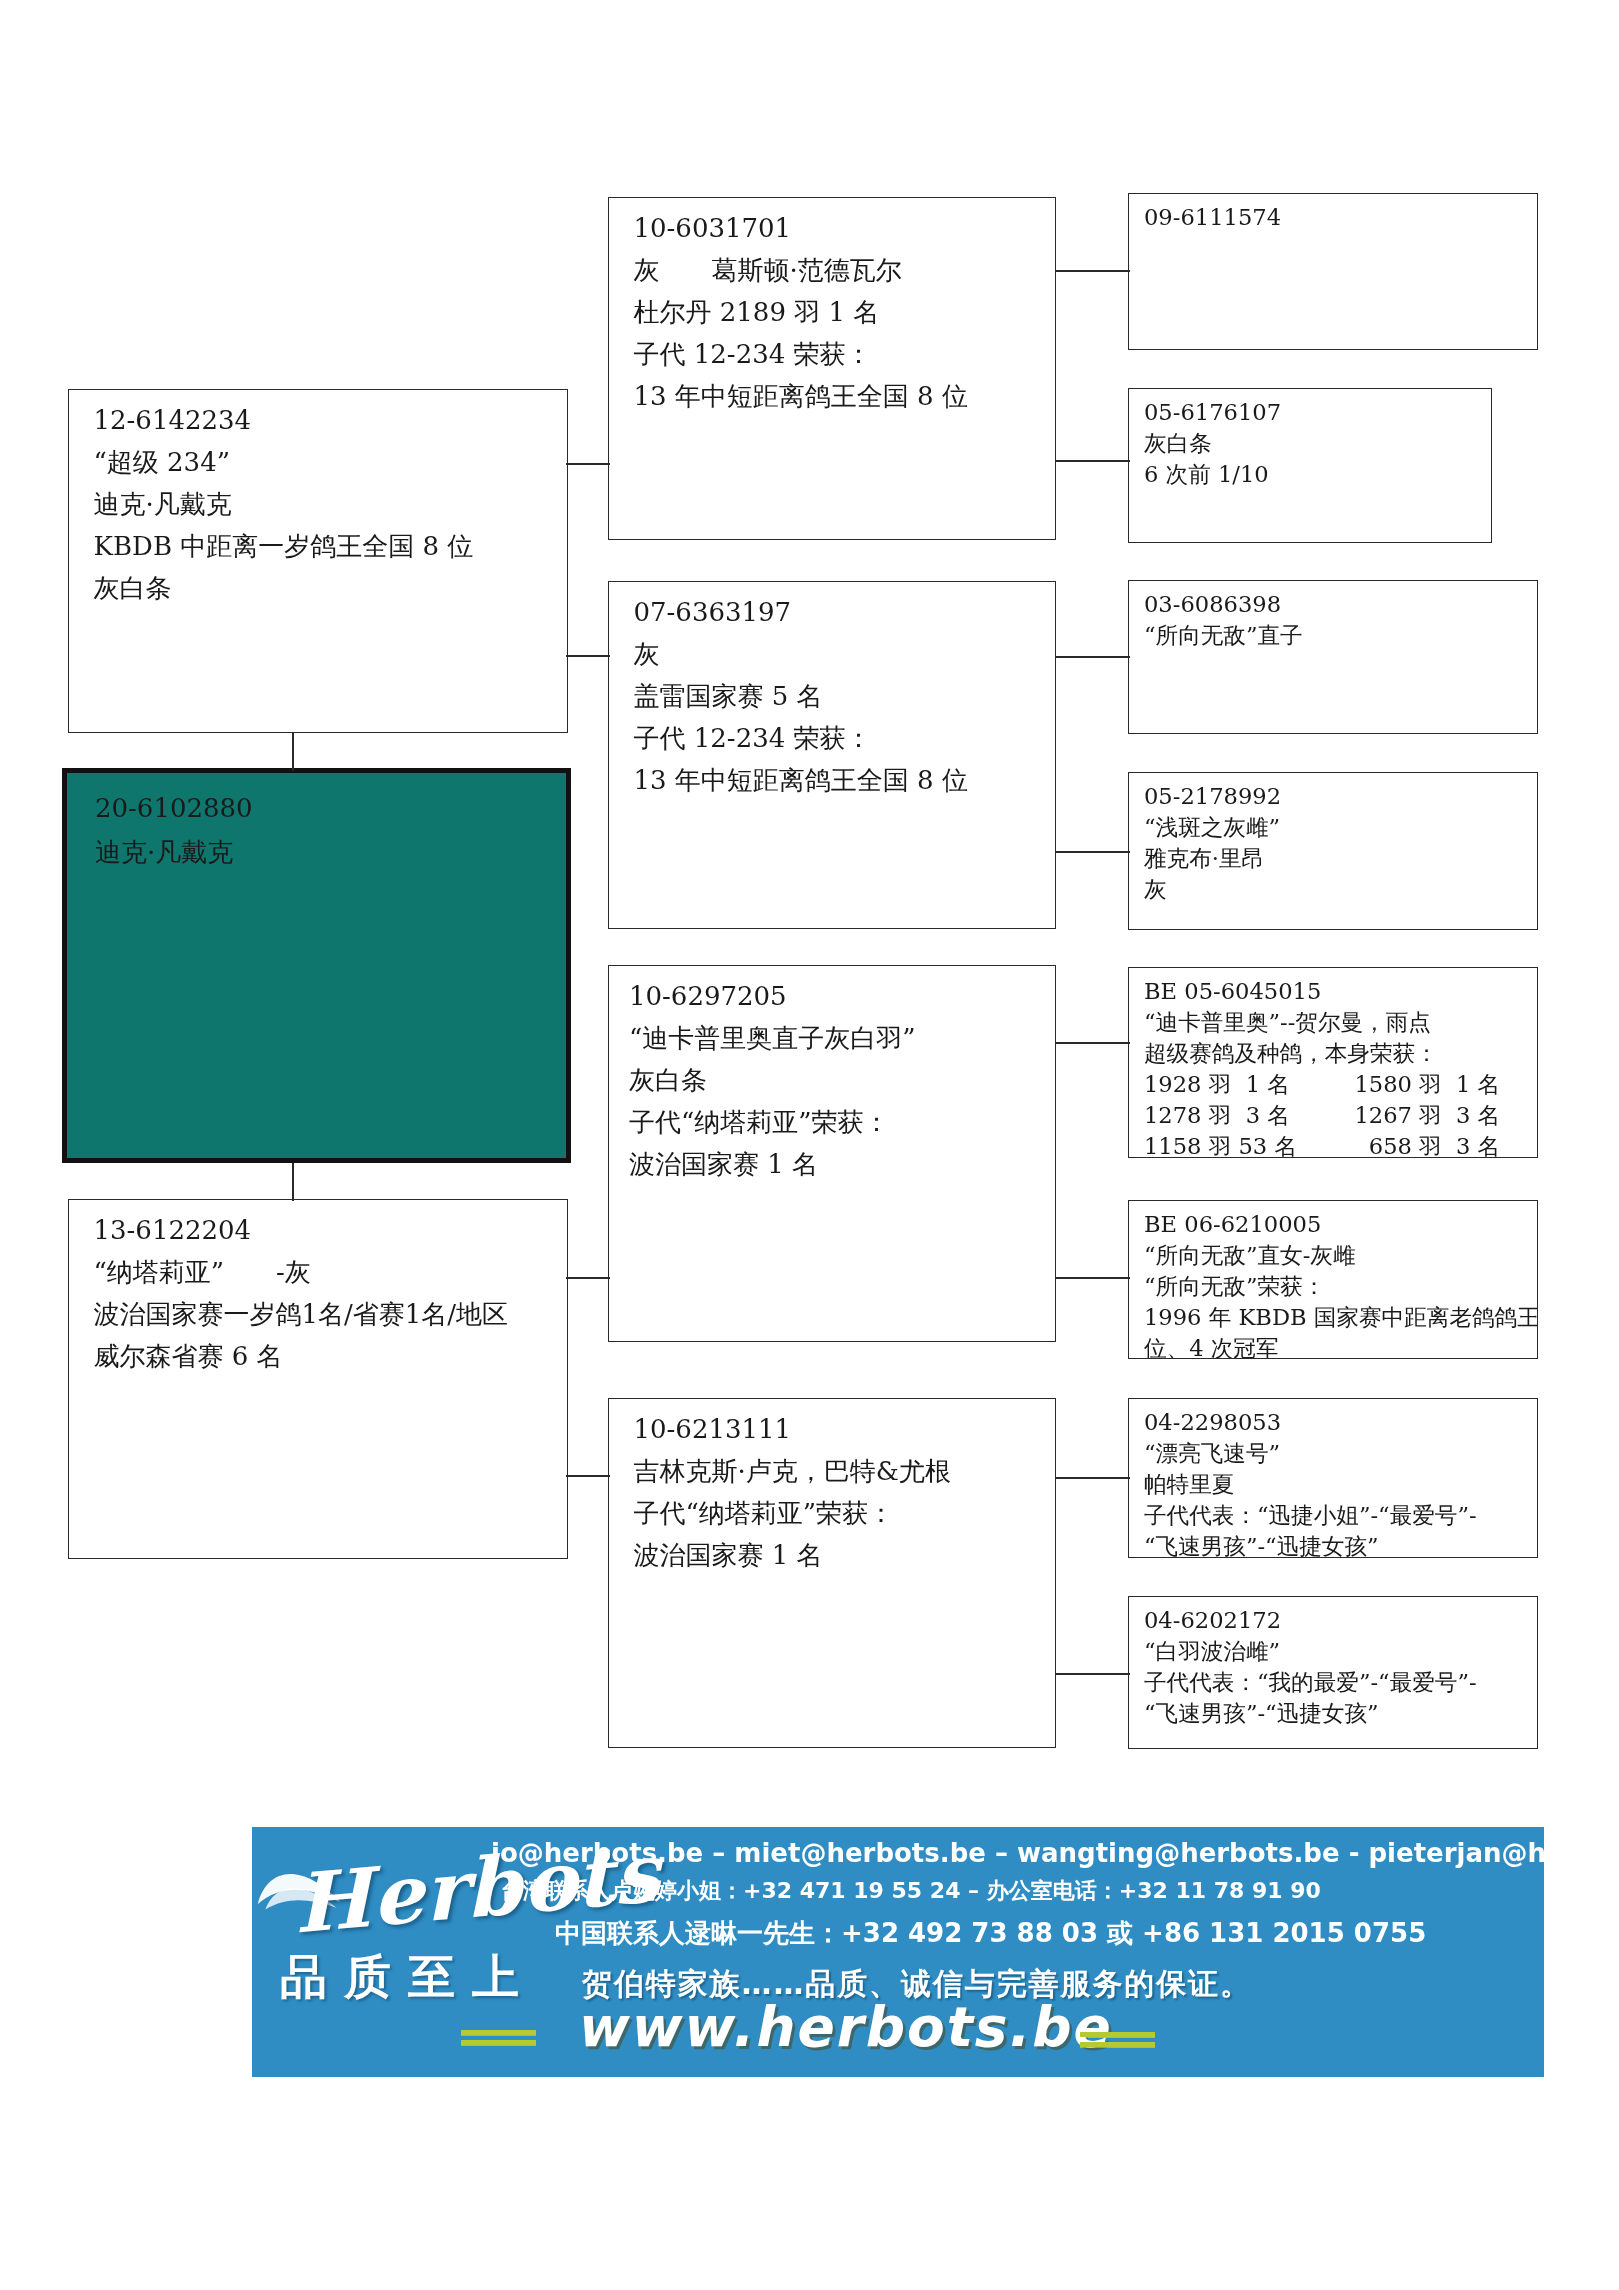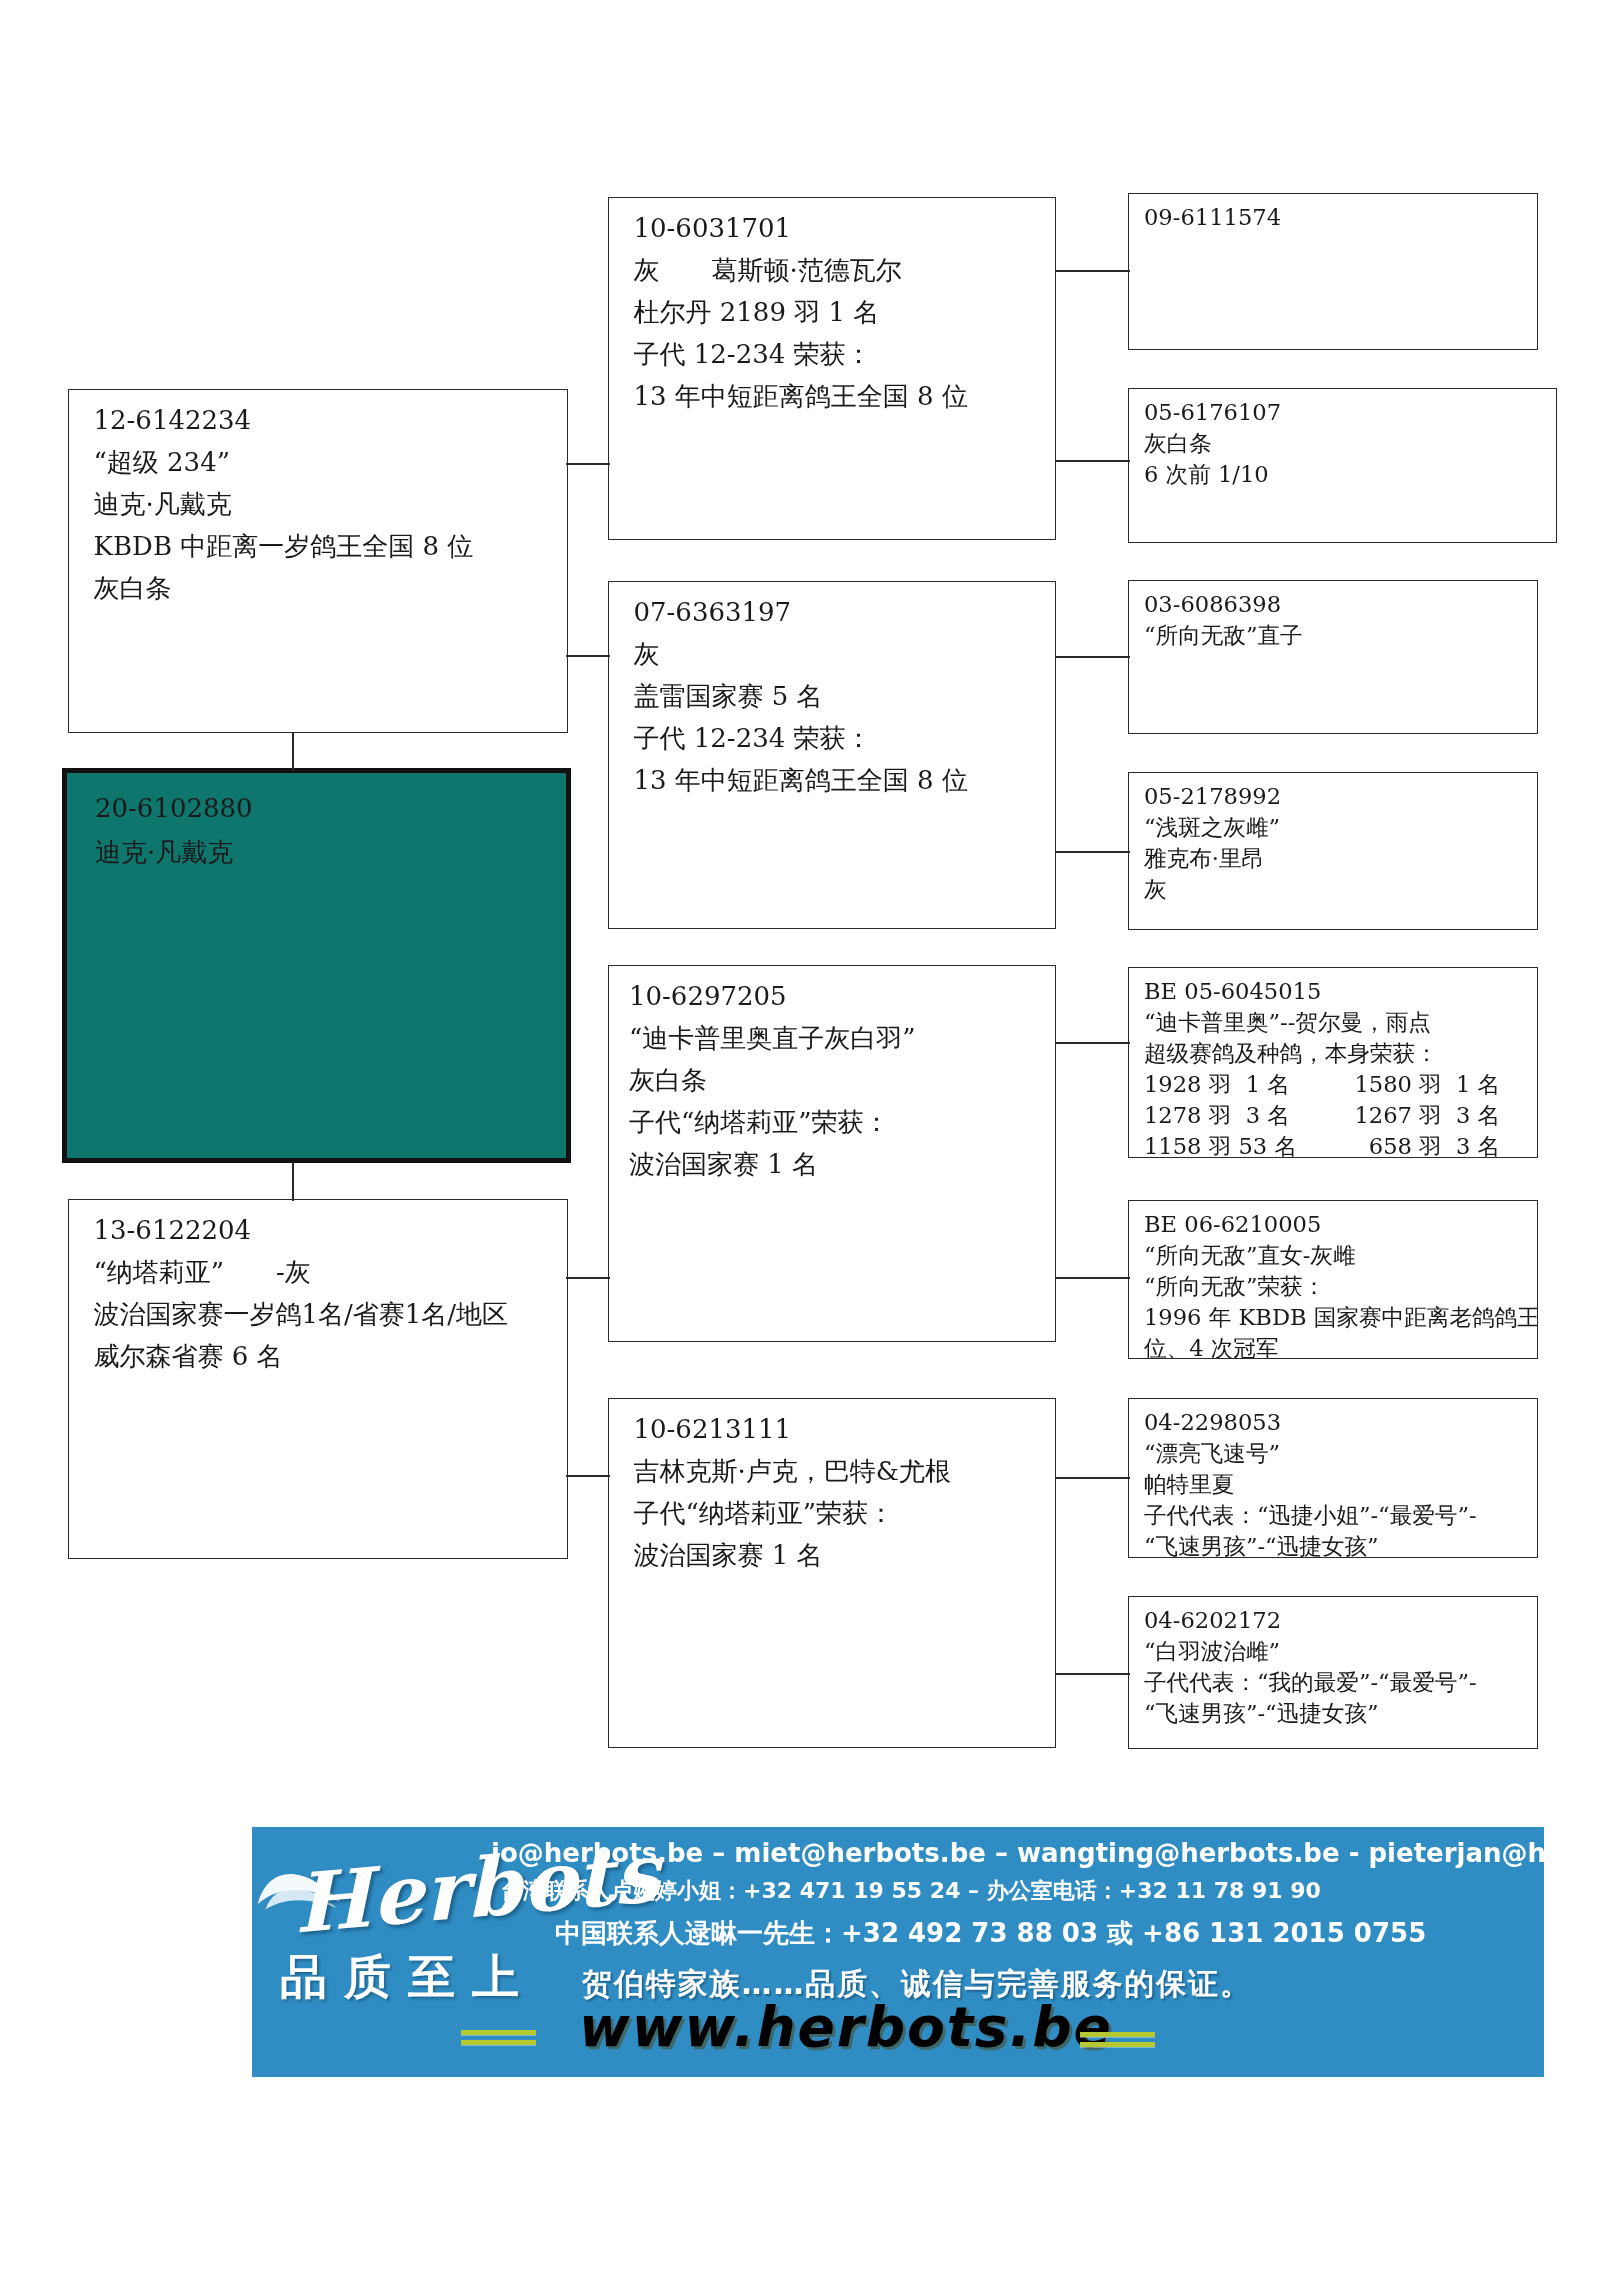--- a/index.html
+++ b/index.html
@@ -20,40 +20,40 @@
         text-shadow:2.8px 2.8px 3.8px rgba(0,40,70,.45);}
   .logo-sub{position:absolute;left:28px;top:119px;font-size:47px;font-weight:bold;letter-spacing:17px;
         text-shadow:1.9px 1.9px 2.8px rgba(0,40,70,.4);}
   .wing{position:absolute;left:1.9px;top:32px;}
   .b-emails{position:absolute;left:239px;top:11.3px;font-size:26px;font-weight:bold;white-space:pre;}
   .b-tw{position:absolute;left:249px;top:49px;font-size:22px;font-weight:bold;white-space:pre;}
   .b-cn{position:absolute;left:303px;top:89px;font-size:26px;font-weight:bold;white-space:pre;}
   .b-slogan{position:absolute;left:330px;top:137px;width:962px;font-size:30px;font-weight:bold;
         letter-spacing:1.9px;white-space:pre;text-shadow:1.9px 1.9px 1.9px rgba(0,40,70,.4);}
   .b-url{position:absolute;left:327px;top:168px;font-size:55px;font-weight:bold;font-style:italic;
-        color:#000000;text-shadow:2.8px 2.8px 0 rgba(80,60,0,.45);letter-spacing:1.9px;}
+        color:#ffffff;text-shadow:2.8px 2.8px 0 rgba(80,60,0,.45);letter-spacing:1.9px;}
   .eq{position:absolute;width:75px;height:17px;}
   .eq div{height:4.7px;margin-bottom:5.6px;background:#b6c832;box-shadow:0 0.9px 0 rgba(255,255,255,.4);}
 </style>
 </head>
 <body>
 
 <div class="canvas">
 
   <div class="box" style="left:68px;top:389px;width:500px;height:344px;"><div class="ln">12-6142234</div><div class="ln">“超级 234”</div><div class="ln">迪克·凡戴克</div><div class="ln">KBDB 中距离一岁鸽王全国 8 位</div><div class="ln">灰白条</div></div>
   <div class="box subject" style="left:62px;top:768px;width:509px;height:395px;"><div class="ln">20-6102880</div><div class="ln">迪克·凡戴克</div></div>
   <div class="box" style="left:68px;top:1199px;width:500px;height:360px;"><div class="ln">13-6122204</div><div class="ln">“纳塔莉亚”　　-灰</div><div class="ln">波治国家赛一岁鸽1名/省赛1名/地区</div><div class="ln">威尔森省赛 6 名</div></div>
 
   <div class="box" style="left:608px;top:197px;width:448px;height:343px;"><div class="ln">10-6031701</div><div class="ln">灰　　葛斯顿·范德瓦尔</div><div class="ln">杜尔丹 2189 羽 1 名</div><div class="ln">子代 12-234 荣获：</div><div class="ln">13 年中短距离鸽王全国 8 位</div></div>
   <div class="box" style="left:608px;top:581px;width:448px;height:348px;"><div class="ln">07-6363197</div><div class="ln">灰</div><div class="ln">盖雷国家赛 5 名</div><div class="ln">子代 12-234 荣获：</div><div class="ln">13 年中短距离鸽王全国 8 位</div></div>
   <div class="box" style="left:608px;top:965px;width:448px;height:377px;padding-left:20px;"><div class="ln">10-6297205</div><div class="ln">“迪卡普里奥直子灰白羽”</div><div class="ln">灰白条</div><div class="ln">子代“纳塔莉亚”荣获：</div><div class="ln">波治国家赛 1 名</div></div>
   <div class="box" style="left:608px;top:1398px;width:448px;height:350px;"><div class="ln">10-6213111</div><div class="ln">吉林克斯·卢克，巴特&amp;尤根</div><div class="ln">子代“纳塔莉亚”荣获：</div><div class="ln">波治国家赛 1 名</div></div>
 
   <div class="box small" style="left:1128px;top:193px;width:410px;height:157px;"><div class="ln">09-6111574</div></div>
-  <div class="box small" style="left:1128px;top:388px;width:429px;height:155px;"><div class="ln">05-6176107</div><div class="ln">灰白条</div><div class="ln">6 次前 1/10</div></div>
+  <div class="box small" style="left:1128px;top:388px;width:364px;height:155px;"><div class="ln">05-6176107</div><div class="ln">灰白条</div><div class="ln">6 次前 1/10</div></div>
   <div class="box small" style="left:1128px;top:580px;width:410px;height:154px;"><div class="ln">03-6086398</div><div class="ln">“所向无敌”直子</div></div>
   <div class="box small" style="left:1128px;top:772px;width:410px;height:158px;"><div class="ln">05-2178992</div><div class="ln">“浅斑之灰雌”</div><div class="ln">雅克布·里昂</div><div class="ln">灰</div></div>
   <div class="box small" style="left:1128px;top:967px;width:410px;height:191px;"><div class="ln">BE 05-6045015</div><div class="ln">“迪卡普里奥”--贺尔曼，雨点</div><div class="ln">超级赛鸽及种鸽，本身荣获：</div><div class="ln">1928 羽  1 名         1580 羽  1 名</div><div class="ln">1278 羽  3 名         1267 羽  3 名</div><div class="ln">1158 羽 53 名          658 羽  3 名</div></div>
   <div class="box small" style="left:1128px;top:1200px;width:410px;height:159px;"><div class="ln">BE 06-6210005</div><div class="ln">“所向无敌”直女-灰雌</div><div class="ln">“所向无敌”荣获：</div><div class="ln">1996 年 KBDB 国家赛中距离老鸽鸽王 1</div><div class="ln">位、4 次冠军</div></div>
   <div class="box small" style="left:1128px;top:1398px;width:410px;height:160px;"><div class="ln">04-2298053</div><div class="ln">“漂亮飞速号”</div><div class="ln">帕特里夏</div><div class="ln">子代代表：“迅捷小姐”-“最爱号”-</div><div class="ln">“飞速男孩”-“迅捷女孩”</div></div>
   <div class="box small" style="left:1128px;top:1596px;width:410px;height:153px;"><div class="ln">04-6202172</div><div class="ln">“白羽波治雌”</div><div class="ln">子代代表：“我的最爱”-“最爱号”-</div><div class="ln">“飞速男孩”-“迅捷女孩”</div></div>
 
   <div class="hline" style="left:566px;top:463px;width:44px;"></div>
   <div class="hline" style="left:566px;top:655px;width:44px;"></div>
   <div class="hline" style="left:566px;top:1277px;width:44px;"></div>

